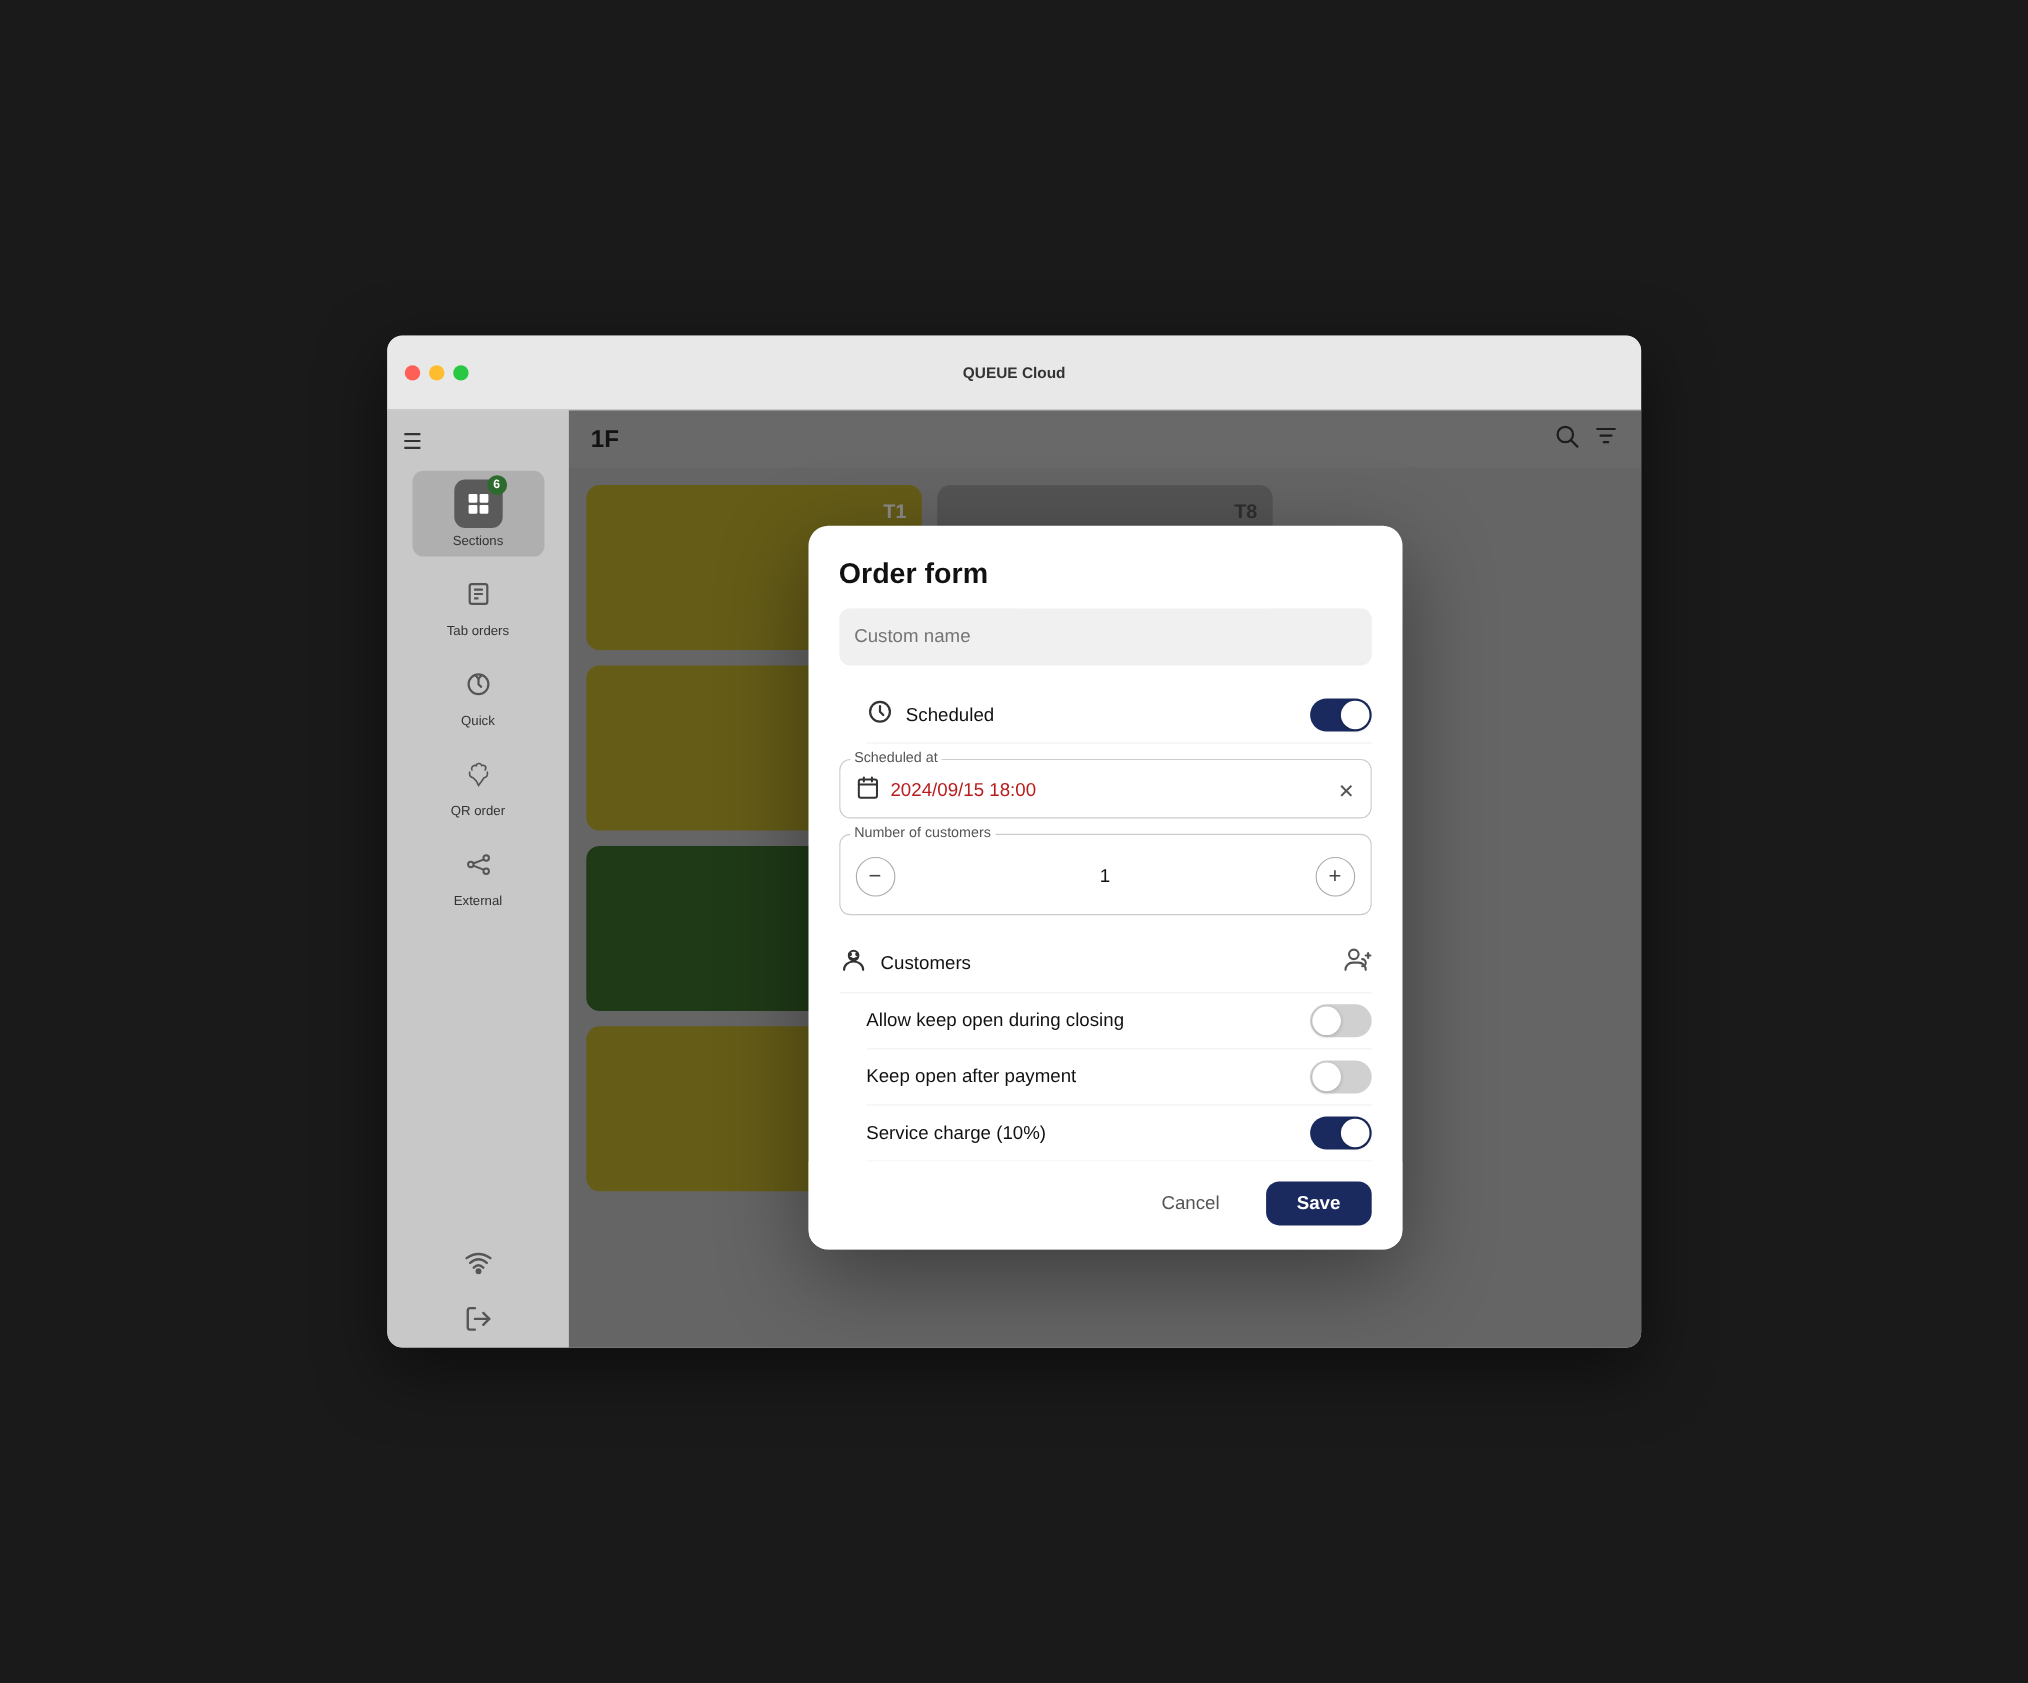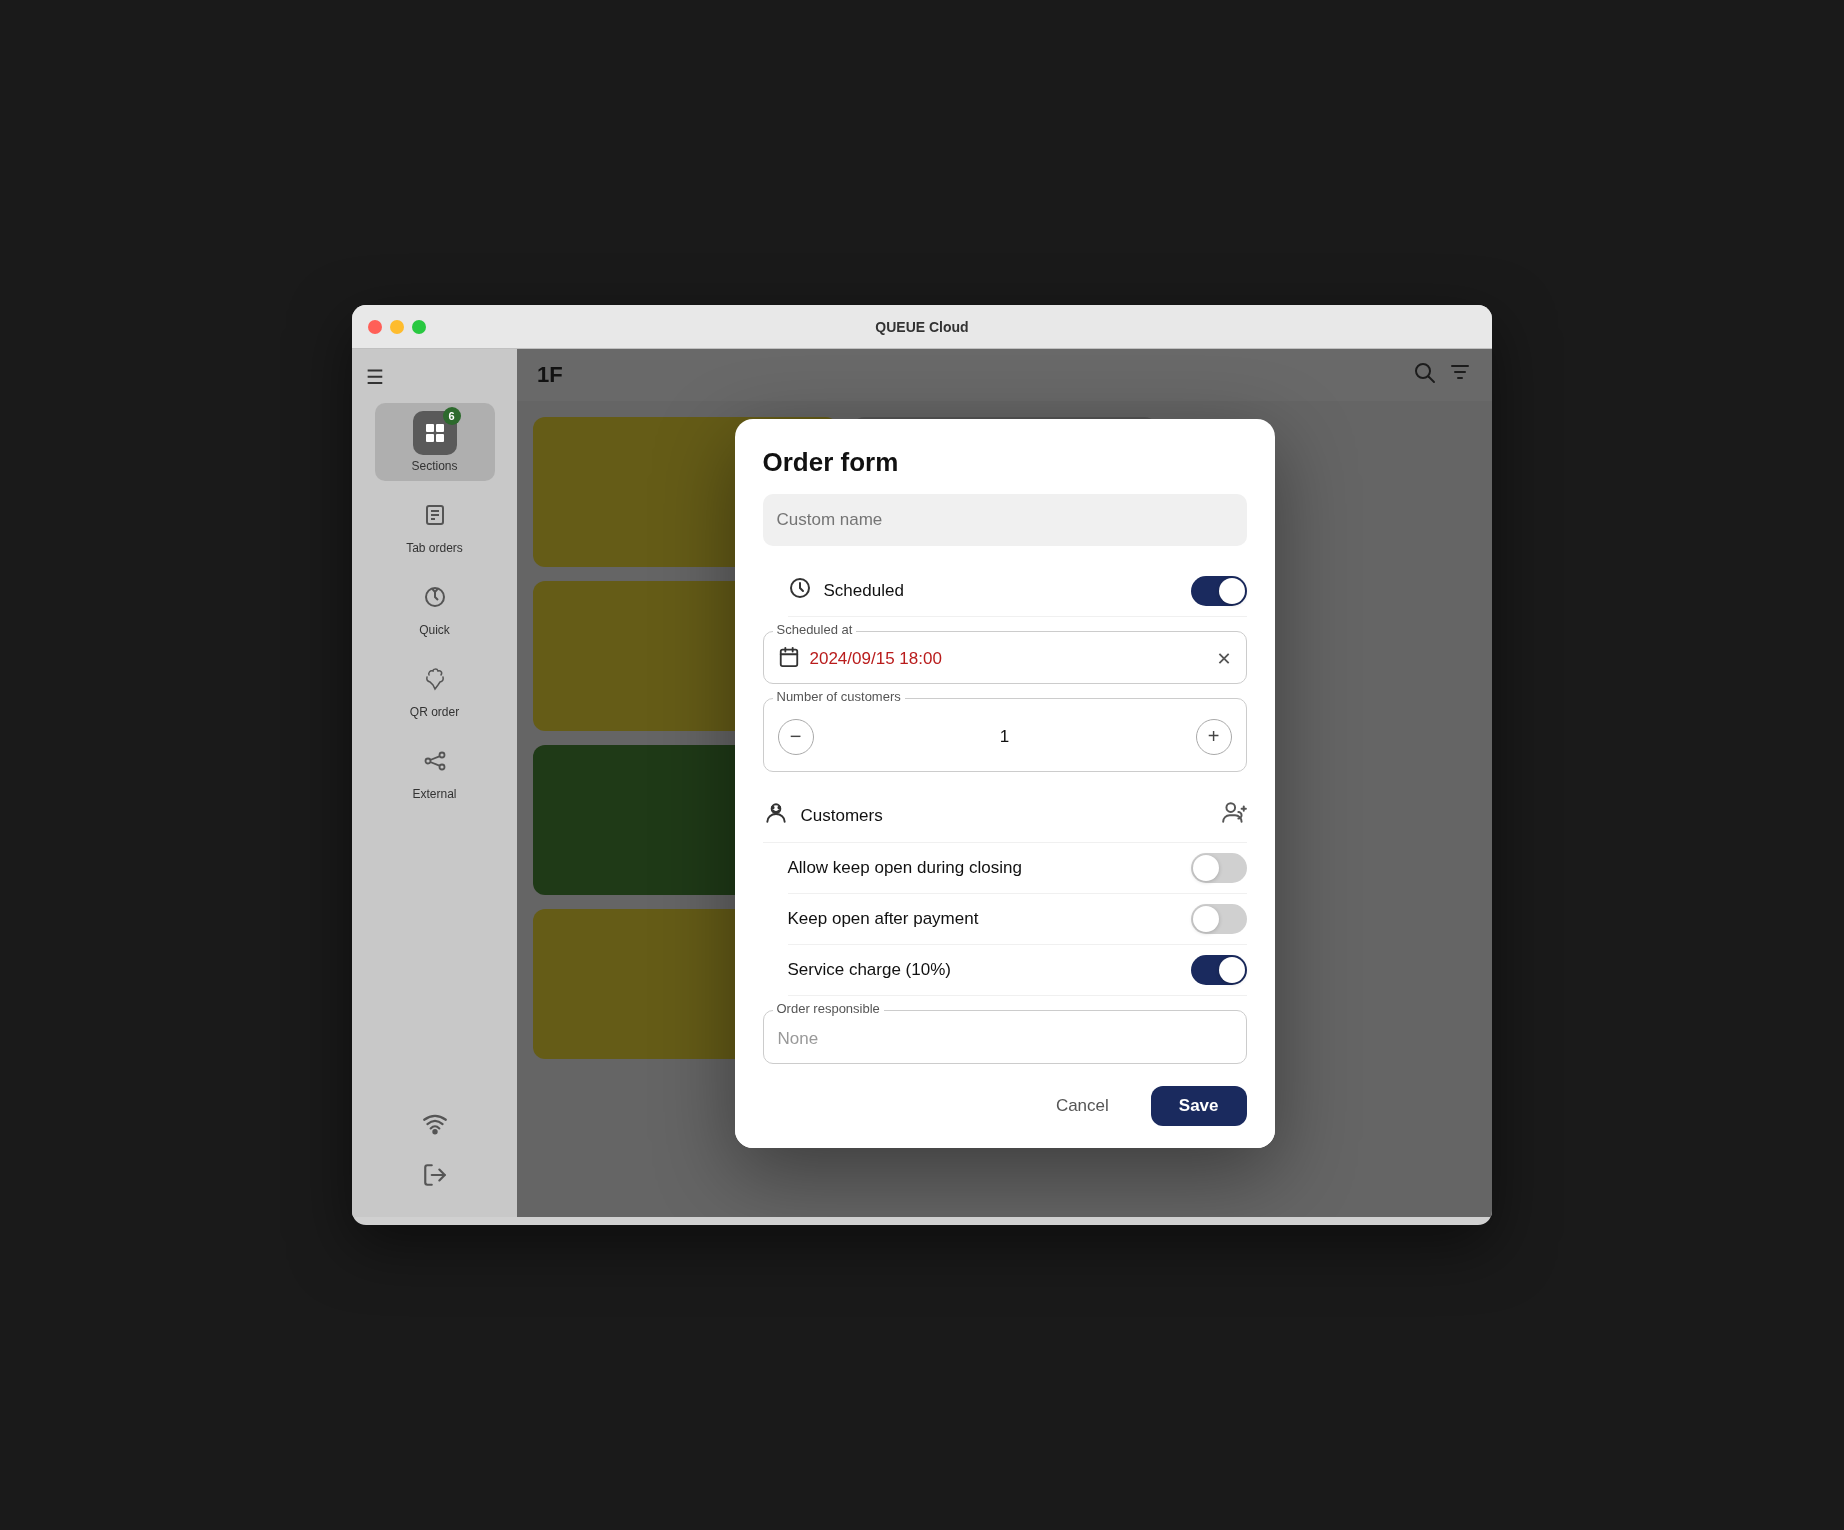--- a/index.html
+++ b/index.html
@@ -19,21 +19,21 @@
       background: #d0d0d0;
       border-radius: 14px;
       overflow: hidden;
       position: relative;
       box-shadow: 0 20px 60px rgba(0,0,0,0.5);
     }
 
     
     .titlebar {
       background: #e8e8e8;
-      height: 44px;
+      height: 68px;
       display: flex;
       align-items: center;
       justify-content: center;
       position: relative;
       border-bottom: 1px solid #c0c0c0;
     }
     .titlebar-buttons {
       position: absolute;
       left: 16px;
       display: flex;
@@ -703,24 +703,20 @@
 
             
             <div class="toggle-row">
               <span class="toggle-row-label">Service charge (10%)</span>
               <div class="toggle on">
                 <div class="toggle-thumb"></div>
               </div>
             </div>
 
             
-            <div class="fieldset-box" style="margin-top:14px;margin-bottom:4px;">
-              <span class="fieldset-legend">Order responsible</span>
-              <div style="font-size:17px;color:#999;padding:4px 0;">None</div>
-            </div>
 
           </div>
 
           <div class="modal-footer">
             <button class="btn-cancel">Cancel</button>
             <button class="btn-save">Save</button>
           </div>
         </div>
       </div>
 

